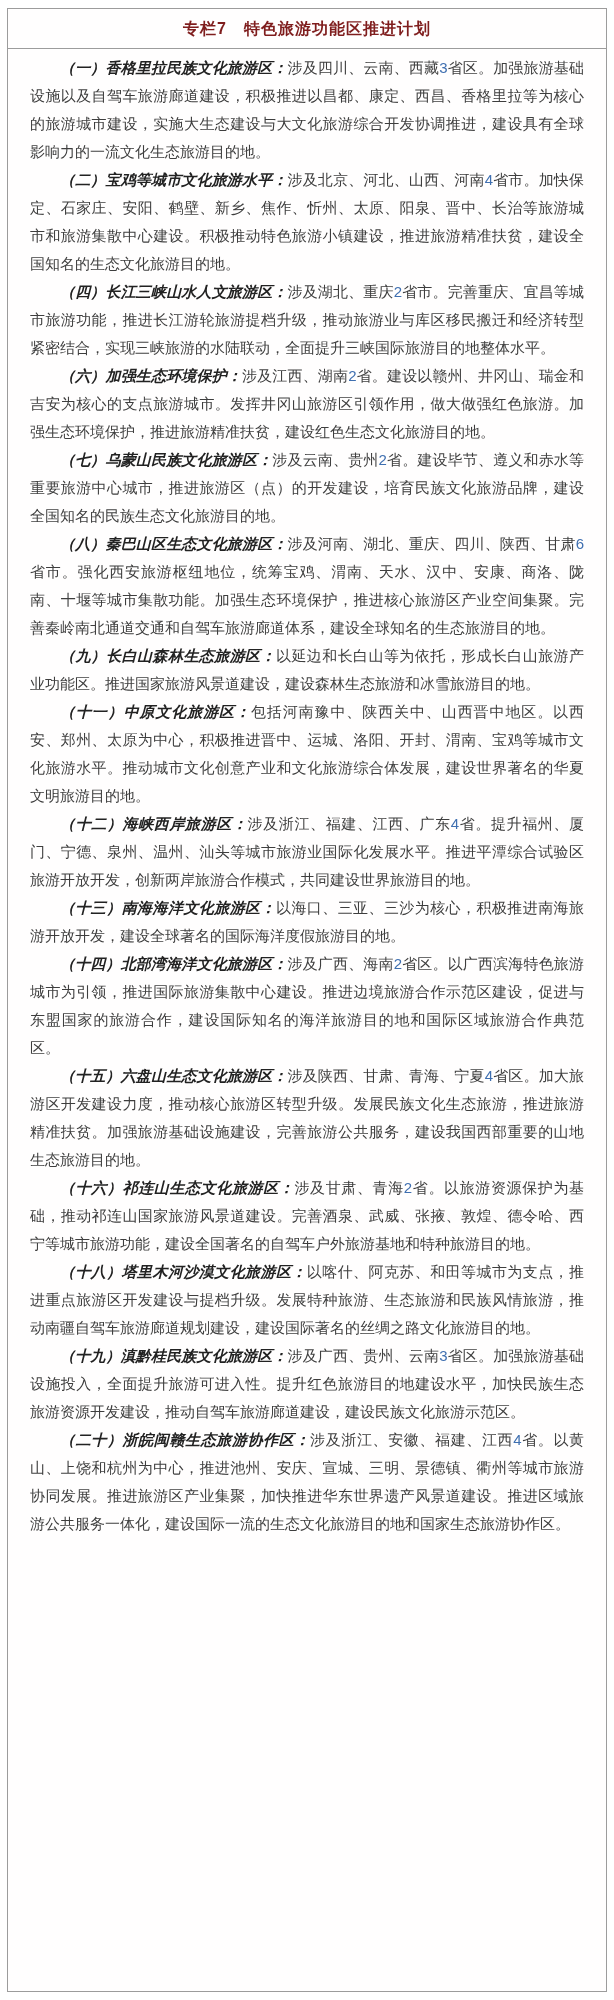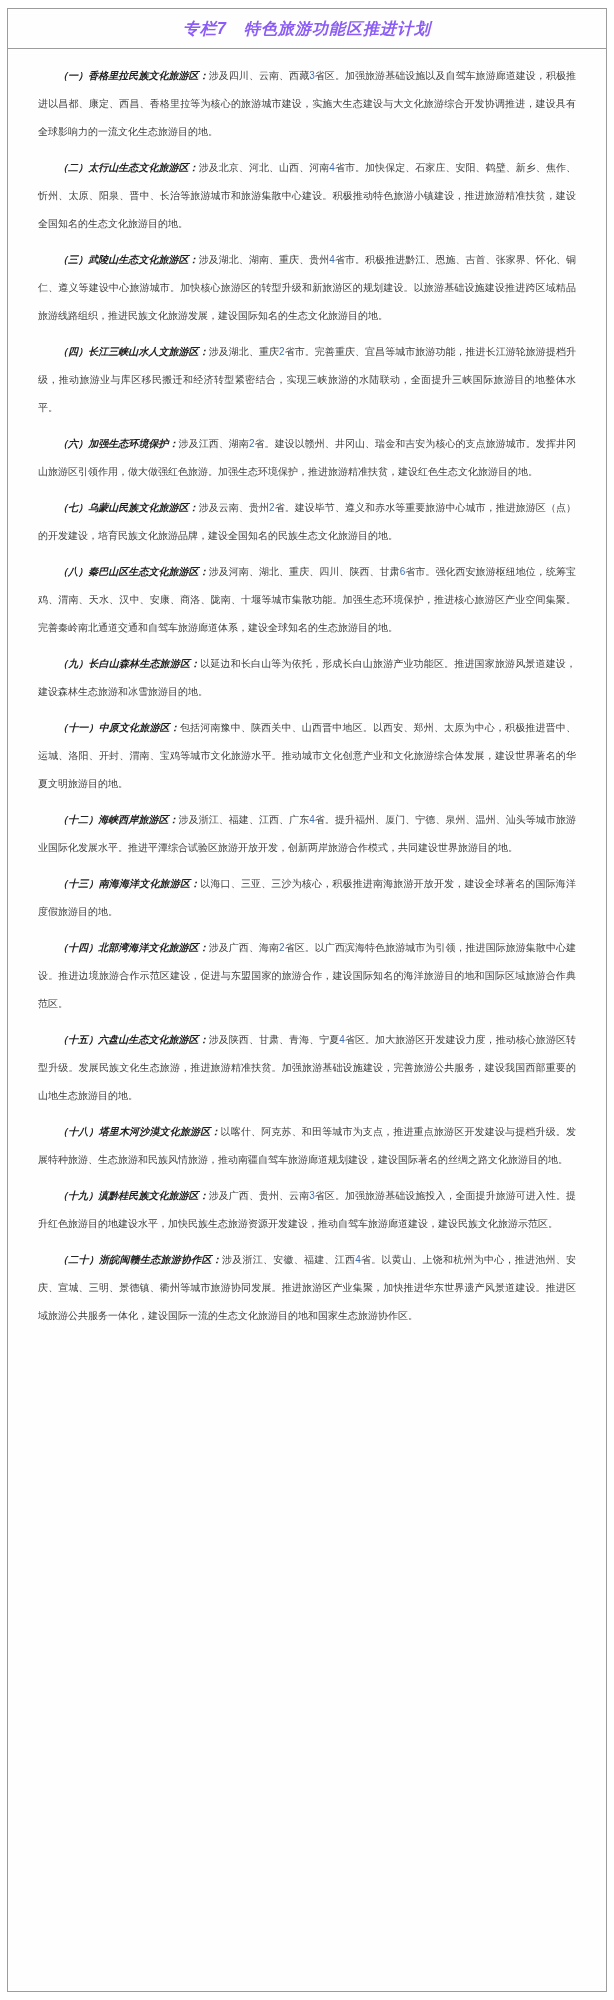--- a/index.html
+++ b/index.html
@@ -24,33 +24,32 @@
     display: flex;
     flex-direction: column;
   }
   .title-row {
     flex: 0 0 auto;
     border-bottom: 1px solid #9c9c9c;
     text-align: center;
     padding: 10px 0 8px 0;
     font-size: 16px;
     font-weight: bold;
-    color: #8b5cf6;
+    color: #7f1d1d;
     letter-spacing: 1px;
-    font-style: italic;
   }
   .body-area {
     flex: 1 1 auto;
     overflow: hidden;
     padding: 5px 22px 0 22px;
   }
   p.section {
-    margin: 8px;
+    margin: 0;
     text-indent: 2em;
-    font-size: 10px;
+    font-size: 15px;
     line-height: 28px;
     text-align: justify;
     color: #3e3e3e;
   }
   .label {
     font-family: "Liberation Serif", serif;
     font-style: italic;
     font-weight: bold;
     color: #222222;
   }
@@ -60,23 +59,22 @@
 </style>
 </head>
 <body>
 
 <div class="page">
   <div class="frame">
     <div class="title-row">专栏7　特色旅游功能区推进计划</div>
     <div class="body-area">
   <p class="section"><span class="label">（一）香格里拉民族文化旅游区：</span><span class="text">涉及四川、云南、西藏<span class="num">3</span>省区。加强旅游基础设施以及自驾车旅游廊道建设，积极推进以昌都、康定、西昌、香格里拉等为核心的旅游城市建设，实施大生态建设与大文化旅游综合开发协调推进，建设具有全球影响力的一流文化生态旅游目的地。</span></p>
 
-  <p class="section"><span class="label">（二）太行山生态文化旅游区：</span><span class="text">涉及北京、河北、山西、河南<span class="num">4</span>省市。加快保定、石家庄、安阳、鹤壁、新乡、焦作、忻州、太原、阳泉、晋中、长治等旅游城市和旅游集散中心建设。积极推动特色旅游小镇建设，推进旅游精准扶贫，建设全国知名的生态文化旅游目的地。</span></p>
+  <p class="section"><span class="label">（二）宝鸡等城市文化旅游水平：</span><span class="text">涉及北京、河北、山西、河南<span class="num">4</span>省市。加快保定、石家庄、安阳、鹤壁、新乡、焦作、忻州、太原、阳泉、晋中、长治等旅游城市和旅游集散中心建设。积极推动特色旅游小镇建设，推进旅游精准扶贫，建设全国知名的生态文化旅游目的地。</span></p>
 
-  <p class="section"><span class="label">（三）武陵山生态文化旅游区：</span><span class="text">涉及湖北、湖南、重庆、贵州<span class="num">4</span>省市。积极推进黔江、恩施、吉首、张家界、怀化、铜仁、遵义等建设中心旅游城市。加快核心旅游区的转型升级和新旅游区的规划建设。以旅游基础设施建设推进跨区域精品旅游线路组织，推进民族文化旅游发展，建设国际知名的生态文化旅游目的地。</span></p>
 
   <p class="section"><span class="label">（四）长江三峡山水人文旅游区：</span><span class="text">涉及湖北、重庆<span class="num">2</span>省市。完善重庆、宜昌等城市旅游功能，推进长江游轮旅游提档升级，推动旅游业与库区移民搬迁和经济转型紧密结合，实现三峡旅游的水陆联动，全面提升三峡国际旅游目的地整体水平。</span></p>
 
 
   <p class="section"><span class="label">（六）加强生态环境保护：</span><span class="text">涉及江西、湖南<span class="num">2</span>省。建设以赣州、井冈山、瑞金和吉安为核心的支点旅游城市。发挥井冈山旅游区引领作用，做大做强红色旅游。加强生态环境保护，推进旅游精准扶贫，建设红色生态文化旅游目的地。</span></p>
 
   <p class="section"><span class="label">（七）乌蒙山民族文化旅游区：</span><span class="text">涉及云南、贵州<span class="num">2</span>省。建设毕节、遵义和赤水等重要旅游中心城市，推进旅游区（点）的开发建设，培育民族文化旅游品牌，建设全国知名的民族生态文化旅游目的地。</span></p>
 
   <p class="section"><span class="label">（八）秦巴山区生态文化旅游区：</span><span class="text">涉及河南、湖北、重庆、四川、陕西、甘肃<span class="num">6</span>省市。强化西安旅游枢纽地位，统筹宝鸡、渭南、天水、汉中、安康、商洛、陇南、十堰等城市集散功能。加强生态环境保护，推进核心旅游区产业空间集聚。完善秦岭南北通道交通和自驾车旅游廊道体系，建设全球知名的生态旅游目的地。</span></p>
 
@@ -86,20 +84,21 @@
   <p class="section"><span class="label">（十一）中原文化旅游区：</span><span class="text">包括河南豫中、陕西关中、山西晋中地区。以西安、郑州、太原为中心，积极推进晋中、运城、洛阳、开封、渭南、宝鸡等城市文化旅游水平。推动城市文化创意产业和文化旅游综合体发展，建设世界著名的华夏文明旅游目的地。</span></p>
 
   <p class="section"><span class="label">（十二）海峡西岸旅游区：</span><span class="text">涉及浙江、福建、江西、广东<span class="num">4</span>省。提升福州、厦门、宁德、泉州、温州、汕头等城市旅游业国际化发展水平。推进平潭综合试验区旅游开放开发，创新两岸旅游合作模式，共同建设世界旅游目的地。</span></p>
 
   <p class="section"><span class="label">（十三）南海海洋文化旅游区：</span><span class="text">以海口、三亚、三沙为核心，积极推进南海旅游开放开发，建设全球著名的国际海洋度假旅游目的地。</span></p>
 
   <p class="section"><span class="label">（十四）北部湾海洋文化旅游区：</span><span class="text">涉及广西、海南<span class="num">2</span>省区。以广西滨海特色旅游城市为引领，推进国际旅游集散中心建设。推进边境旅游合作示范区建设，促进与东盟国家的旅游合作，建设国际知名的海洋旅游目的地和国际区域旅游合作典范区。</span></p>
 
   <p class="section"><span class="label">（十五）六盘山生态文化旅游区：</span><span class="text">涉及陕西、甘肃、青海、宁夏<span class="num">4</span>省区。加大旅游区开发建设力度，推动核心旅游区转型升级。发展民族文化生态旅游，推进旅游精准扶贫。加强旅游基础设施建设，完善旅游公共服务，建设我国西部重要的山地生态旅游目的地。</span></p>
 
+  <p class="section"><span class="label">（十六）祁连山生态文化旅游区：</span><span class="text">涉及甘肃、青海<span class="num">2</span>省。以旅游资源保护为基础，推动祁连山国家旅游风景道建设。完善酒泉、武威、张掖、敦煌、德令哈、西宁等城市旅游功能，建设全国著名的自驾车户外旅游基地和特种旅游目的地。</span></p>
 
 
   <p class="section"><span class="label">（十八）塔里木河沙漠文化旅游区：</span><span class="text">以喀什、阿克苏、和田等城市为支点，推进重点旅游区开发建设与提档升级。发展特种旅游、生态旅游和民族风情旅游，推动南疆自驾车旅游廊道规划建设，建设国际著名的丝绸之路文化旅游目的地。</span></p>
 
   <p class="section"><span class="label">（十九）滇黔桂民族文化旅游区：</span><span class="text">涉及广西、贵州、云南<span class="num">3</span>省区。加强旅游基础设施投入，全面提升旅游可进入性。提升红色旅游目的地建设水平，加快民族生态旅游资源开发建设，推动自驾车旅游廊道建设，建设民族文化旅游示范区。</span></p>
 
   <p class="section"><span class="label">（二十）浙皖闽赣生态旅游协作区：</span><span class="text">涉及浙江、安徽、福建、江西<span class="num">4</span>省。以黄山、上饶和杭州为中心，推进池州、安庆、宣城、三明、景德镇、衢州等城市旅游协同发展。推进旅游区产业集聚，加快推进华东世界遗产风景道建设。推进区域旅游公共服务一体化，建设国际一流的生态文化旅游目的地和国家生态旅游协作区。</span></p>
 </div>
   </div>
 </div>

